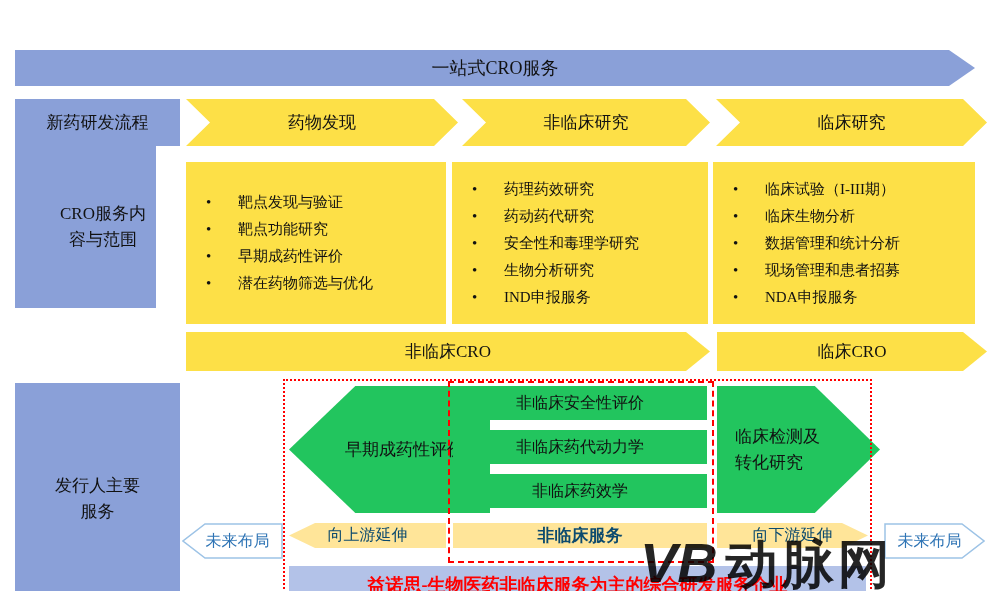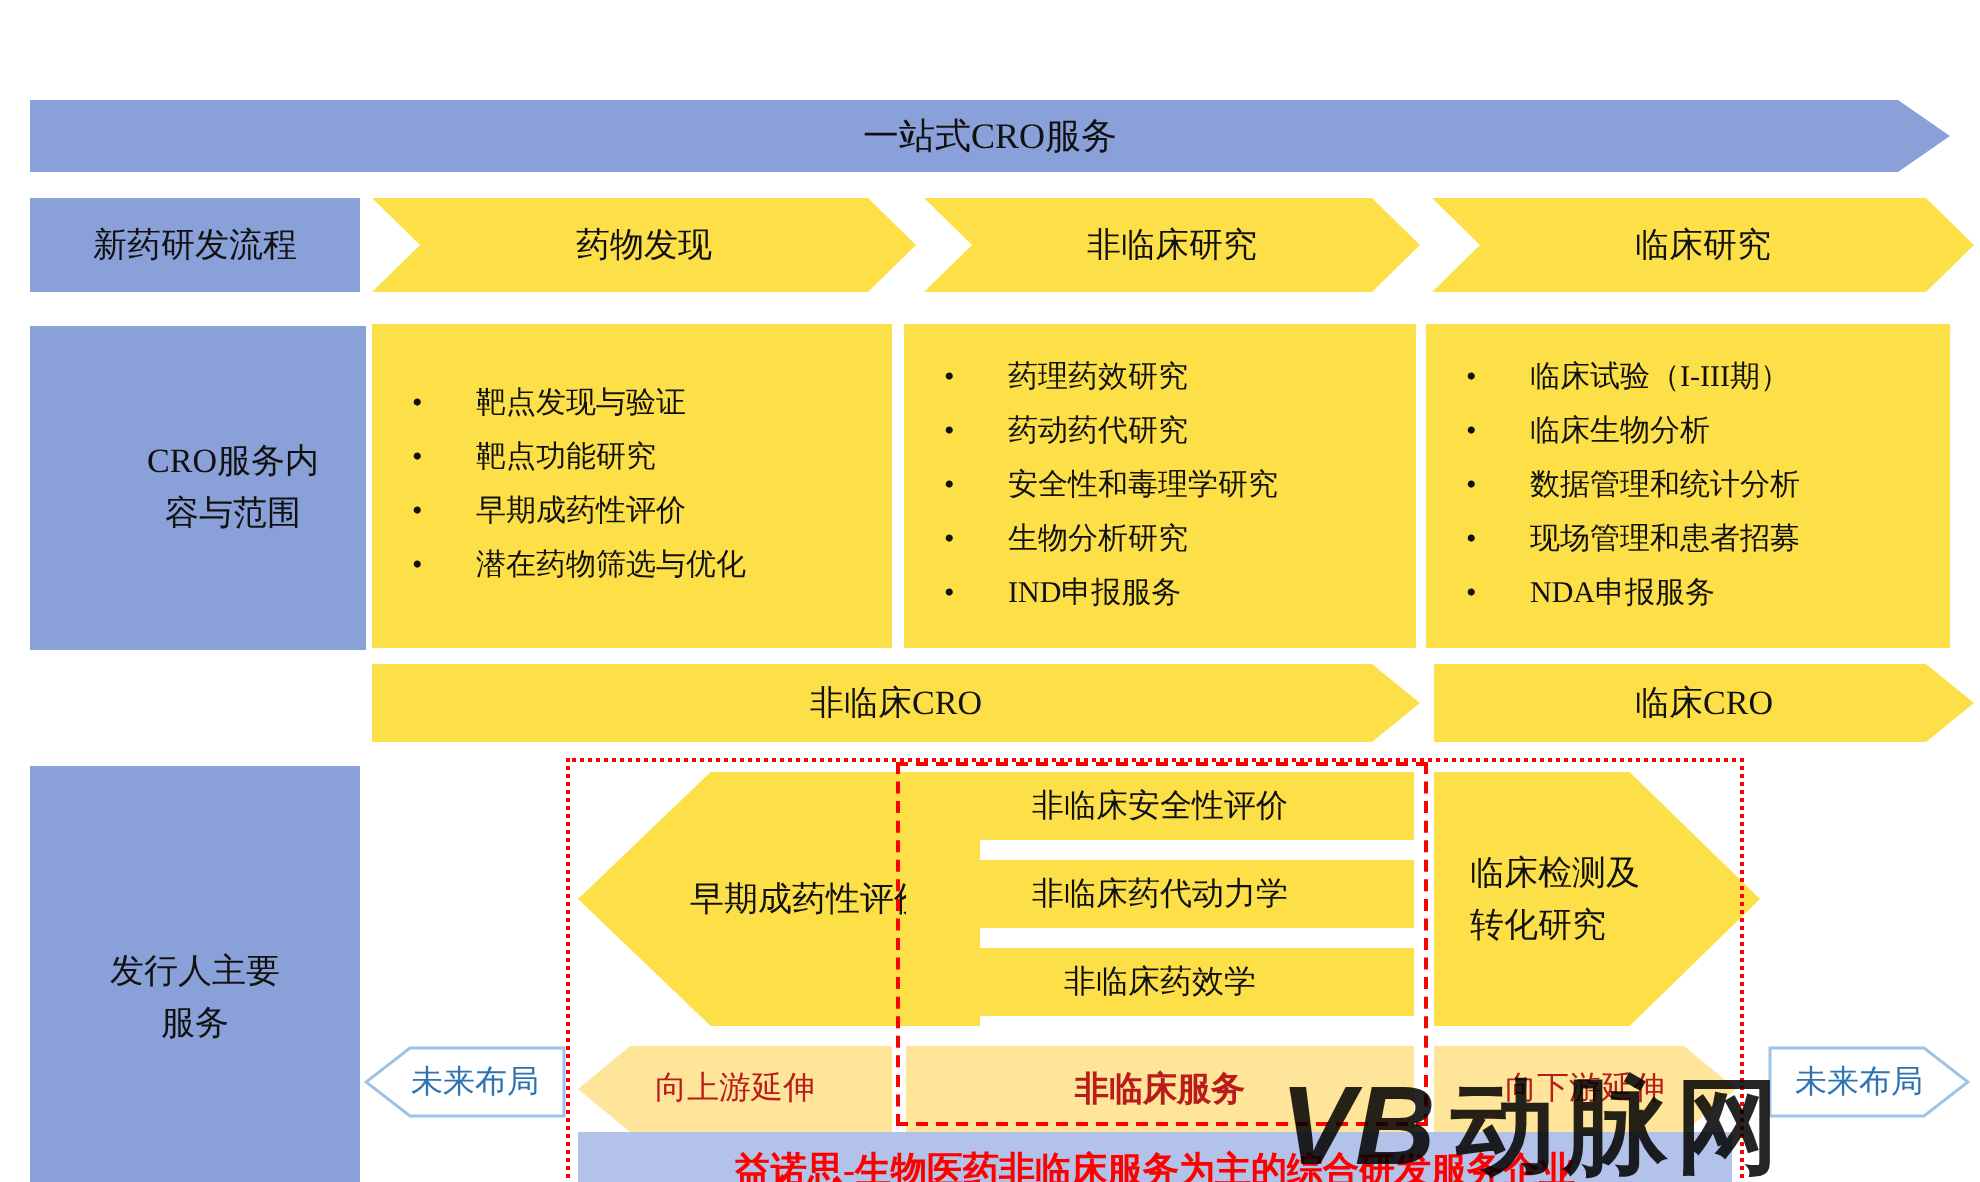--- a/index.html
+++ b/index.html
@@ -4,38 +4,38 @@
 <style>
   html,body{margin:0;padding:0;background:#ffffff;}
   body{font-family:"Liberation Serif","DejaVu Serif",serif;color:#111111;}
   #stage{position:relative;width:990px;height:591px;background:#ffffff;overflow:hidden;}
   .abs{position:absolute;box-sizing:border-box;margin-top:35px;}
   .cc{display:flex;align-items:center;justify-content:center;text-align:center;}
 
   
   .medblue{background:#8AA0D8;}
   .lightblue{background:#fde047;}
-  .darkblue{background:#fde047;}
+  .darkblue{background:#22c55e;}
   .yellow{background:#FFE599;}
   .periwinkle{background:#B3C2E8;}
 
   
   .banner{left:15px;top:15px;width:960px;height:36px;font-size:18px;
     clip-path:polygon(0 0, calc(100% - 26px) 0, 100% 50%, calc(100% - 26px) 100%, 0 100%);}
 
   
   .rowlabel{left:15px;top:64px;width:165px;height:47px;font-size:17px;}
   .chev{top:64px;height:47px;font-size:17px;
     clip-path:polygon(0 0, calc(100% - 24px) 0, 100% 50%, calc(100% - 24px) 100%, 0 100%, 24px 50%);}
   .chev1{left:186px;width:272px;}
   .chev2{left:462px;width:248px;}
   .chev3{left:716px;width:271px;}
 
   
-  .scopelabel{left:15px;top:128px;width:168px;height:162px;font-size:17px;line-height:1.55;padding-left:35px;}
+  .scopelabel{left:15px;top:111px;width:141px;height:162px;font-size:17px;line-height:1.55;padding-left:35px;}
   .colbox{top:127px;height:162px;}
   .col1{left:186px;width:260px;}
   .col2{left:452px;width:256px;}
   .col3{left:713px;width:262px;}
   .blist{display:flex;flex-direction:column;justify-content:center;height:100%;
     padding-left:20px;padding-right:6px;font-size:15px;}
   .bitem{display:flex;line-height:27px;}
   .bdot{width:32px;flex:0 0 32px;}
   .btxt{flex:1;text-align:left;}
 
@@ -53,21 +53,21 @@
 
   .pentl{left:289px;top:351px;width:201px;height:127px;font-size:17px;padding-left:30px;
     clip-path:polygon(0 50%, 33% 0, 100% 0, 100% 100%, 33% 100%);}
   .midbox{left:453px;width:254px;height:34px;font-size:16px;}
   .mb1{top:351px;} .mb2{top:395px;} .mb3{top:439px;}
   .pentr{left:717px;top:351px;width:163px;height:127px;font-size:17px;
     clip-path:polygon(0 0, 60% 0, 100% 50%, 60% 100%, 0 100%);
     display:flex;align-items:center;}
   .pentr .inner{padding-left:18px;text-align:left;line-height:1.5;}
 
-  .yarrow{top:488px;height:43px;font-size:16px;color:#b91c1c;}
+  .yarrow{top:488px;height:25px;font-size:16px;color:#0c4a6e;}
   .yup{left:289px;width:157px;clip-path:polygon(0 50%, 26px 0, 100% 0, 100% 100%, 26px 100%);}
   .ycore{left:453px;width:254px;font-weight:bold;font-size:17px;}
   .ydown{left:717px;width:151px;clip-path:polygon(0 0, calc(100% - 26px) 0, 100% 50%, calc(100% - 26px) 100%, 0 100%);}
 
   .future{top:488px;width:101px;height:36px;z-index:2;}
   .futl{left:182px;} .futr{left:884px;}
   .future svg{position:absolute;left:0;top:0;}
   .future .ftxt{position:absolute;left:0;top:0;width:100%;height:100%;
     display:flex;align-items:center;justify-content:center;
     color:#2E74B5;font-size:16px;}

